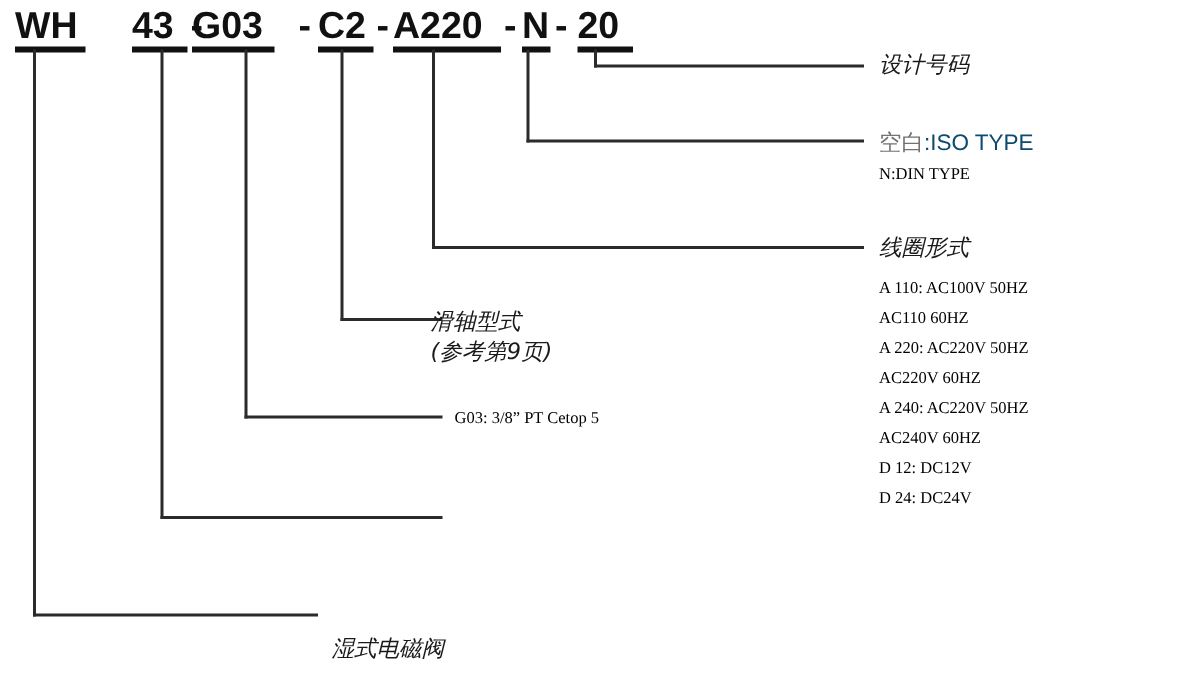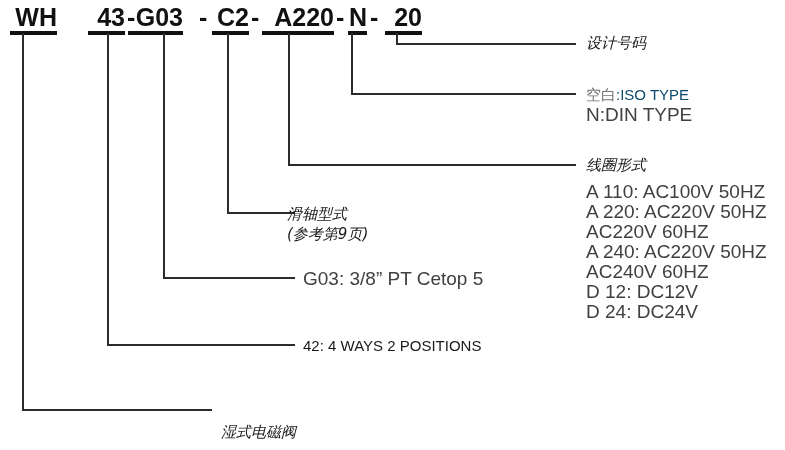--- a/index.html
+++ b/index.html
@@ -18,21 +18,20 @@
     font-weight:bold;
     font-size:25px;
     line-height:25px;
     letter-spacing:0px;
     color:#111111;
     white-space:nowrap;
   }
   .code-token.underlined{
     border-bottom:4px solid #111111;
     padding-bottom:1px;
-    text-align:right;
   }
   .dash{
     position:absolute;
     font-weight:bold;
     font-size:25px;
     line-height:25px;
     color:#111111;
   }
 
   
@@ -50,23 +49,23 @@
     color:#1a1a1a;
     font-family:"DejaVu Sans","Liberation Sans",sans-serif;
     font-style:italic;
   }
   .en{
     font-size:15px;
     color:#1a1a1a;
     font-family:"Liberation Sans","DejaVu Sans",sans-serif;
   }
   .blue{
-    color:#404040;
-    font-size:19px;
-    font-family:Liberation Sans, sans-serif;
+    color:#000000;
+    font-size:11px;
+    font-family:Liberation Serif, serif;
   }
   .mixed{font-size:15px;}
   .mixed .k{color:#737373;font-family:"DejaVu Sans","Liberation Sans",sans-serif;text-align:center;}
   .mixed .v{color:#0c4a6e;font-family:"Liberation Sans","DejaVu Sans",sans-serif;}
 
   .stack{position:absolute;white-space:nowrap;}
   .stack div{line-height:20px;}
 </style>
 </head>
 <body>
@@ -113,36 +112,36 @@
   <div class="stack" style="left:586px;top:85px;">
     <div class="mixed">
       <span class="k">空白</span><span class="v">:ISO TYPE</span>
     </div>
     <div class="blue">N:DIN TYPE</div>
   </div>
 
   <div class="ann cn" style="left:586px;top:156px;">线圈形式</div>
   <div class="stack" style="left:586px;top:182px;">
     <div class="blue">A 110: AC100V 50HZ</div>
+    <div class="blue">           AC110 60HZ</div>
     <div class="blue">A 220: AC220V 50HZ</div>
     <div class="blue">           AC220V 60HZ</div>
     <div class="blue">A 240: AC220V 50HZ</div>
     <div class="blue">           AC240V 60HZ</div>
     <div class="blue">D   12: DC12V</div>
     <div class="blue">D   24: DC24V</div>
   </div>
 
   <div class="stack" style="left:287px;top:204px;">
     <div class="cn">滑轴型式</div>
     <div class="cn">(参考第9页)</div>
   </div>
 
   <div class="stack" style="left:303px;top:269px;">
     <div class="blue">G03: 3/8” PT Cetop 5</div>
   </div>
 
   <div class="stack" style="left:303px;top:336px;">
-    <div class="en">42: 4 WAYS 2 POSITIONS</div>
   </div>
 
   <div class="ann cn" style="left:221px;top:423px;">湿式电磁阀</div>
 
 </div>
 
 </body></html>

